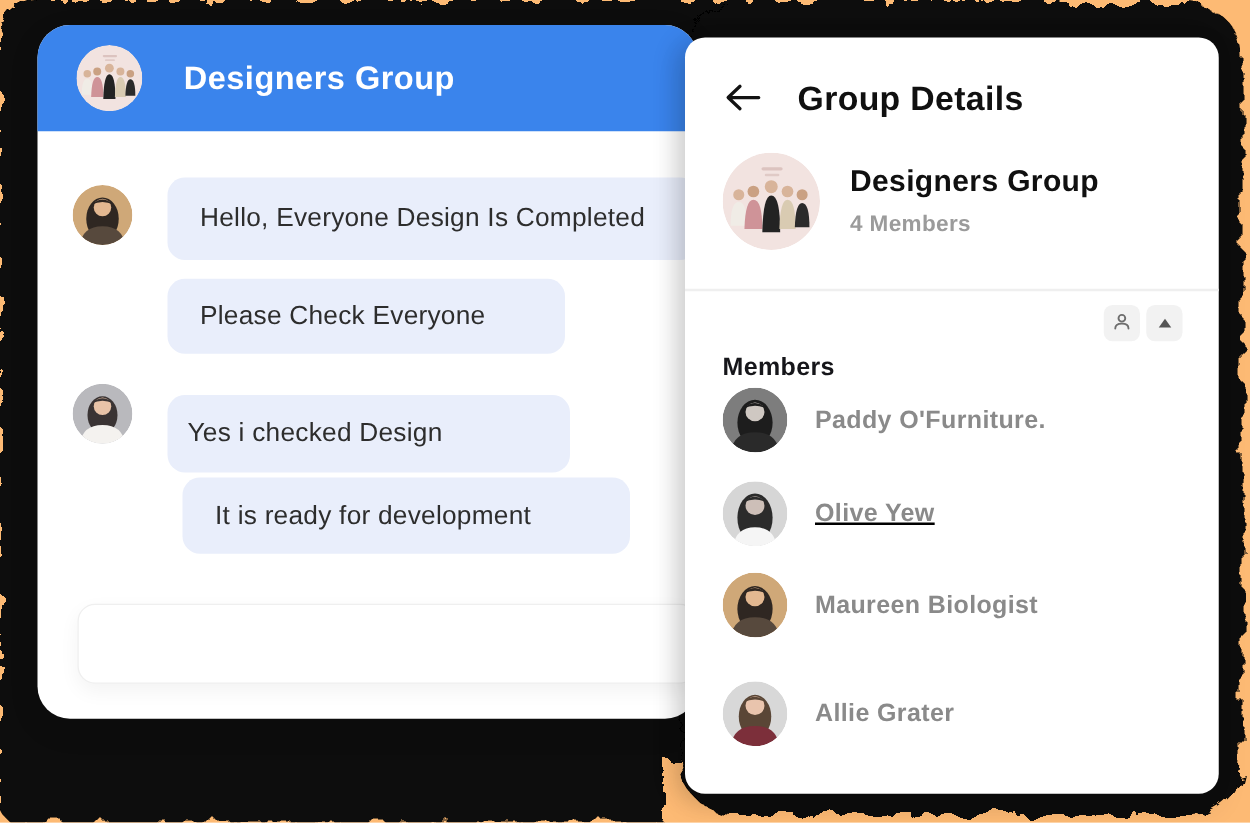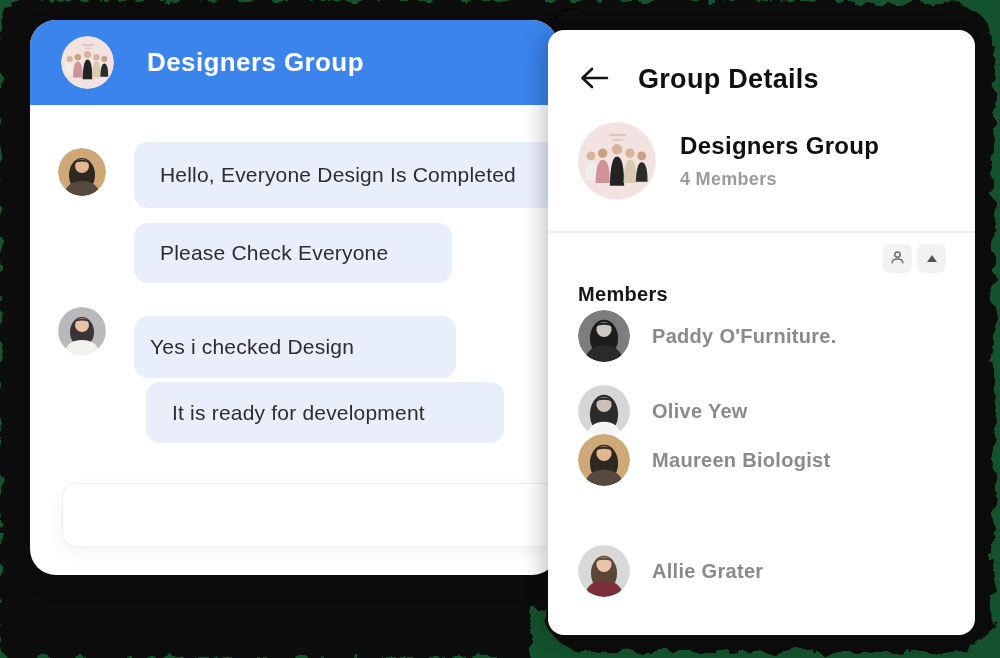--- a/index.html
+++ b/index.html
@@ -1,18 +1,18 @@
 <!DOCTYPE html>
 <html style="--blue: #3A84EC; --bubble: #E9EEFB;"><head>
 <meta charset="utf-8">
 <style>
   html,body{margin:0;padding:0;}
   body{width:1000px;height:658px;overflow:hidden;background:#ffffff;
        font-family:"Liberation Sans",sans-serif;position:relative;}
-  .canvas{position:absolute;inset:0;width:1000px;height:658px;background:#14532d;overflow:hidden;}
+  .canvas{position:absolute;inset:0;width:1000px;height:658px;background:#fdba74;overflow:hidden;}
 
   
   .grunge{position:absolute;inset:0;z-index:0;filter:url(#roughF);}
   .frame{position:absolute;background:#070707;}
   .frame-left{left:0;top:0;width:850px;height:608px;border-radius:30px 0 46px 0;}
   .frame-left2{left:0;top:0;width:532px;height:658px;border-radius:30px 0 0 14px;}
   .frame-right{left:545px;top:4px;width:449px;height:648px;border-radius:42px;}
 
   
   .chat-card{position:absolute;left:30px;top:20px;width:528px;height:555px;background:#fff;
@@ -47,21 +47,21 @@
   .members-head{position:absolute;left:30px;top:217px;font-size:20px;font-weight:700;color:#16161a;letter-spacing:.3px;margin-top:36px;}
   .icon-btn{position:absolute;top:214px;width:29px;height:29px;background:#f2f2f2;border:none;
             border-radius:7px;display:flex;align-items:center;justify-content:center;cursor:pointer;padding:0;}
   .icon-btn.person{left:335px;}
   .icon-btn.caret{left:369px;}
   .tri-up{width:0;height:0;border-left:5px solid transparent;border-right:5px solid transparent;
           border-bottom:7px solid #555;}
   .member-row{position:absolute;left:30px;display:flex;align-items:center;gap:22px;height:52px;cursor:pointer;}
   .member-row .avatar{width:52px;height:52px;}
   .member-name{font-size:20px;font-weight:600;color:#8a8a8a;letter-spacing:.3px;}
-  .r0{top:280px;} .r1{top:355px;} .r2{top:404px;} .r3{top:515px;}
+  .r0{top:280px;} .r1{top:355px;text-decoration:underline;} .r2{top:428px;} .r3{top:515px;}
   .hidden-svg{position:absolute;width:0;height:0;}
 </style>
 </head>
 <body>
 
 <svg class="hidden-svg" aria-hidden="true">
   <filter id="roughF" x="-6%" y="-6%" width="112%" height="112%">
     <feTurbulence type="fractalNoise" baseFrequency="0.055" numOctaves="4" seed="8" result="n"></feTurbulence>
     <feDisplacementMap in="SourceGraphic" in2="n" scale="17"></feDisplacementMap>
   </filter>

